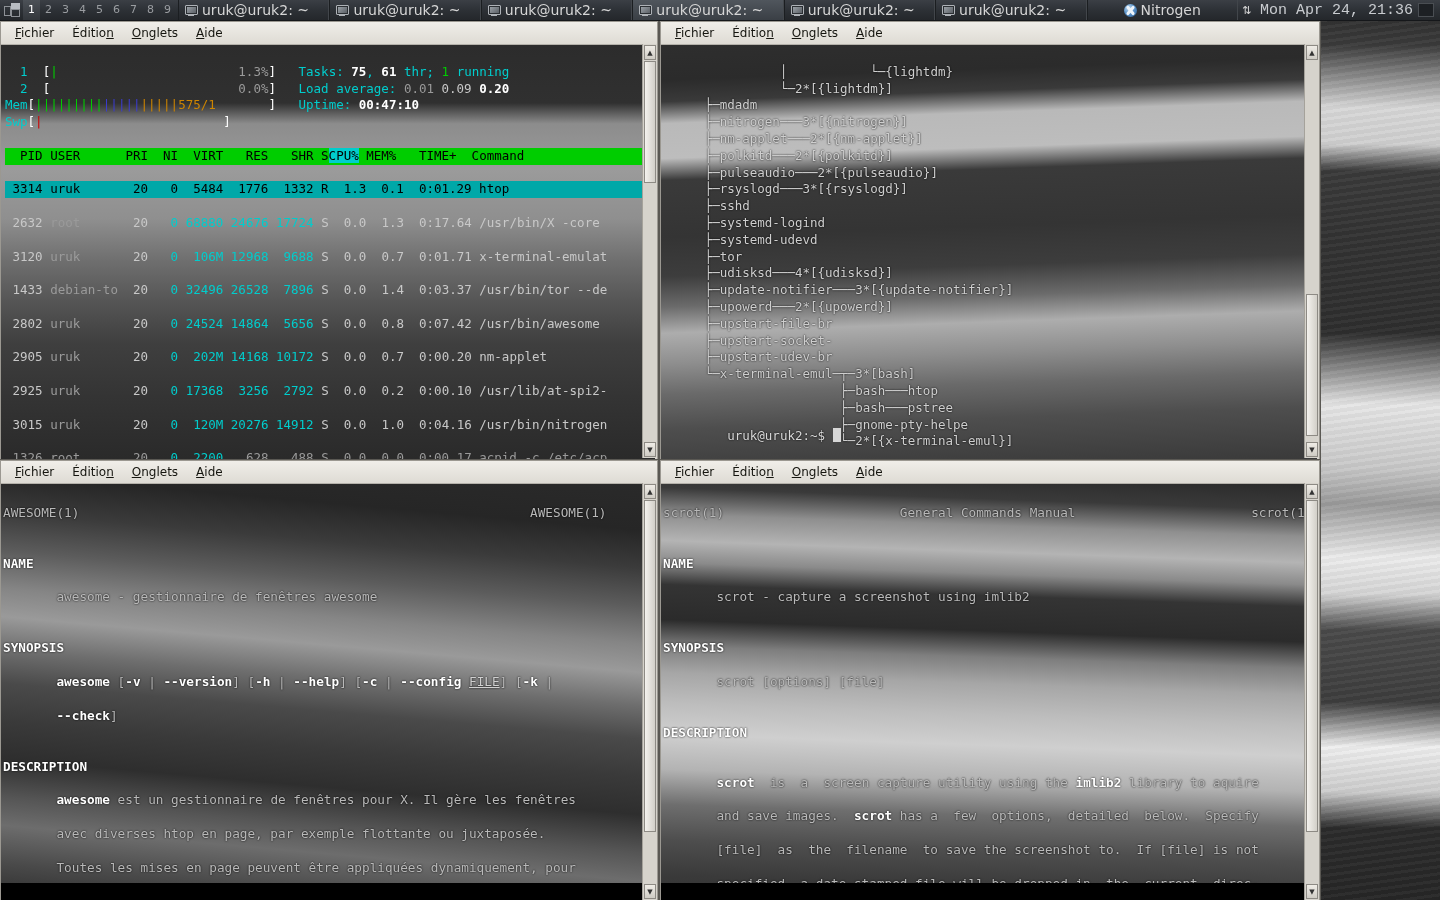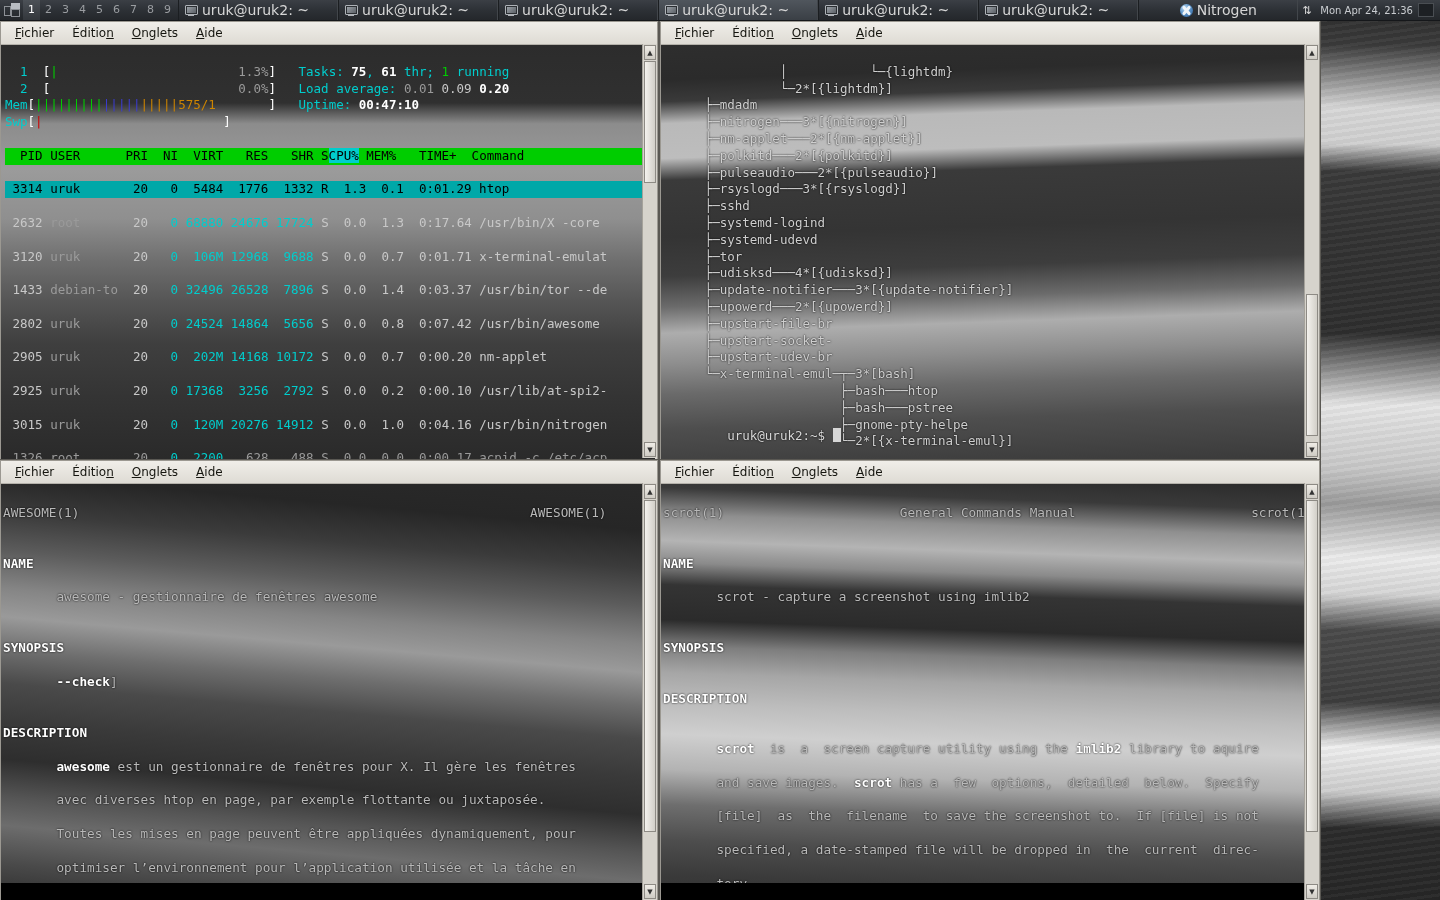--- a/index.html
+++ b/index.html
@@ -38,21 +38,21 @@
     background:linear-gradient(135deg,#9aa0a6,#5b6066);}
   .termicon s{position:absolute;left:3px;top:9px;width:6px;height:2px;background:#aeb2b7;display:block;}
   .nitroicon{width:13px;height:13px;border-radius:50%;
     background:radial-gradient(circle at 35% 30%,#bcd8ef 0%,#5b93c9 45%,#2a5c94 100%);position:relative;}
   .nitroicon:after{content:"";position:absolute;left:50%;top:1px;bottom:1px;width:3px;margin-left:-1.5px;
     background:#eef4fa;transform:rotate(40deg);border-radius:2px;}
   .nitroicon:before{content:"";position:absolute;left:50%;top:1px;bottom:1px;width:3px;margin-left:-1.5px;
     background:#eef4fa;transform:rotate(-40deg);border-radius:2px;}
   .systray{display:flex;align-items:center;gap:5px;padding:0 6px 0 4px;}
   .netarrows{position:relative;width:13px;height:12px;color:#d8d8d8;font-size:11px;}
-  .clock{font-size:10px;color:#c9ccd0;white-space:nowrap;}
+  .clock{font-size:15px;color:#c9ccd0;white-space:nowrap;font-family:Liberation Mono, monospace;}
   .minipanel{width:14px;height:12px;background:#1d2024;border:1px solid #4a4e53;}
 
   
   .win{position:absolute;background:#d6d3cc;border:1px solid #9b9891;box-shadow:0 0 0 1px #5a5853;}
   .menubar{height:22px;background:linear-gradient(180deg,#f0eee9,#dedbd4);border-bottom:1px solid #b4b1aa;
     display:flex;align-items:center;gap:2px;padding-left:6px;font-family:"DejaVu Sans",sans-serif;font-size:12px;color:#15150f;}
   .menubar .mi{padding:2px 8px;border-radius:2px;cursor:default;}
   .menubar .mi u{text-decoration:underline;}
   .termbody{position:relative;overflow:hidden;background:#000;}
   .termbg{position:absolute;inset:0;}
@@ -237,20 +237,21 @@
     </div>
     <div class="termbody" style="width:654px;height:417px;">
       <div class="termbg" style="background:linear-gradient(185deg,#2a2a2a 0%,#262626 10%,#3b3b3b 18%,#5c5c5c 26%,#858585 34%,#9a9a9a 40%,#6e6e6e 47%,#4a4a4a 54%,#3a3a3a 62%,#2e2e2e 70%,#555 78%,#6d6d6d 84%,#4a4a4a 92%,#2d2d2d 100%);"></div>
       <div class="mantext">
 <span style="display:block;"><span>AWESOME(1)</span>                                                           <span>AWESOME(1)</span></span>
 <span>&nbsp;</span>
 <span style="display:block;"><b>NAME</b></span>
 <span style="display:block;"><span>       awesome - gestionnaire de fenêtres awesome</span></span>
 <span>&nbsp;</span>
 <span style="display:block;"><b>SYNOPSIS</b></span>
+<span style="display:block;">       <b>awesome</b> [<b>-v</b> | <b>--version</b>] [<b>-h</b> | <b>--help</b>] [<b>-c</b> | <b>--config</b> <u>FILE</u>] [<b>-k</b> |</span>
 <span style="display:block;">       <b>--check</b>]</span>
 <span>&nbsp;</span>
 <span style="display:block;"><b>DESCRIPTION</b></span>
 <span style="display:block;">       <b>awesome</b> est un gestionnaire de fenêtres pour X. Il gère les fenêtres</span>
 <span style="display:block;">       avec diverses htop en page, par exemple flottante ou juxtaposée.</span>
 <span style="display:block;">       Toutes les mises en page peuvent être appliquées dynamiquement, pour</span>
 <span style="display:block;">       optimiser l’environnement pour l’application utilisée et la tâche en</span>
 
 
 
@@ -281,20 +282,21 @@
     </div>
     <div class="termbody" style="width:656px;height:417px;">
       <div class="termbg" style="background:linear-gradient(182deg,#2b2b2b 0%,#3a3a3a 6%,#8f8f8f 12%,#b4b4b4 18%,#8a8a8a 23%,#343434 28%,#2b2b2b 36%,#7e7e7e 42%,#a6a6a6 48%,#bdbdbd 55%,#cfcfcf 62%,#b3b3b3 70%,#6e6e6e 78%,#4e4e4e 86%,#3a3a3a 94%,#323232 100%);"></div>
       <div class="mantext">
 <span style="display:block;"><span>scrot(1)</span>                       <span>General Commands Manual</span>                       <span>scrot(1)</span></span>
 <span>&nbsp;</span>
 <span style="display:block;"><b>NAME</b></span>
 <span style="display:block;">       scrot - capture a screenshot using imlib2</span>
 <span>&nbsp;</span>
 <span style="display:block;"><b>SYNOPSIS</b></span>
+<span style="display:block;">       scrot [options] [file]</span>
 <span>&nbsp;</span>
 <span style="display:block;"><b>DESCRIPTION</b></span>
 <span style="display:block;margin-top:16px;">       <b>scrot</b>  is  a  screen capture utility using the <b>imlib2</b> library to aquire</span>
 <span style="display:block;">       and save images.  <b>scrot</b> has a  few  options,  detailed  below.  Specify</span>
 <span style="display:block;">       [file]  as  the  filename  to save the screenshot to.  If [file] is not</span>
 <span style="display:block;">       specified, a date-stamped file will be dropped in  the  current  direc-</span>
 <span style="display:block;">       tory.</span>
 
 
 

